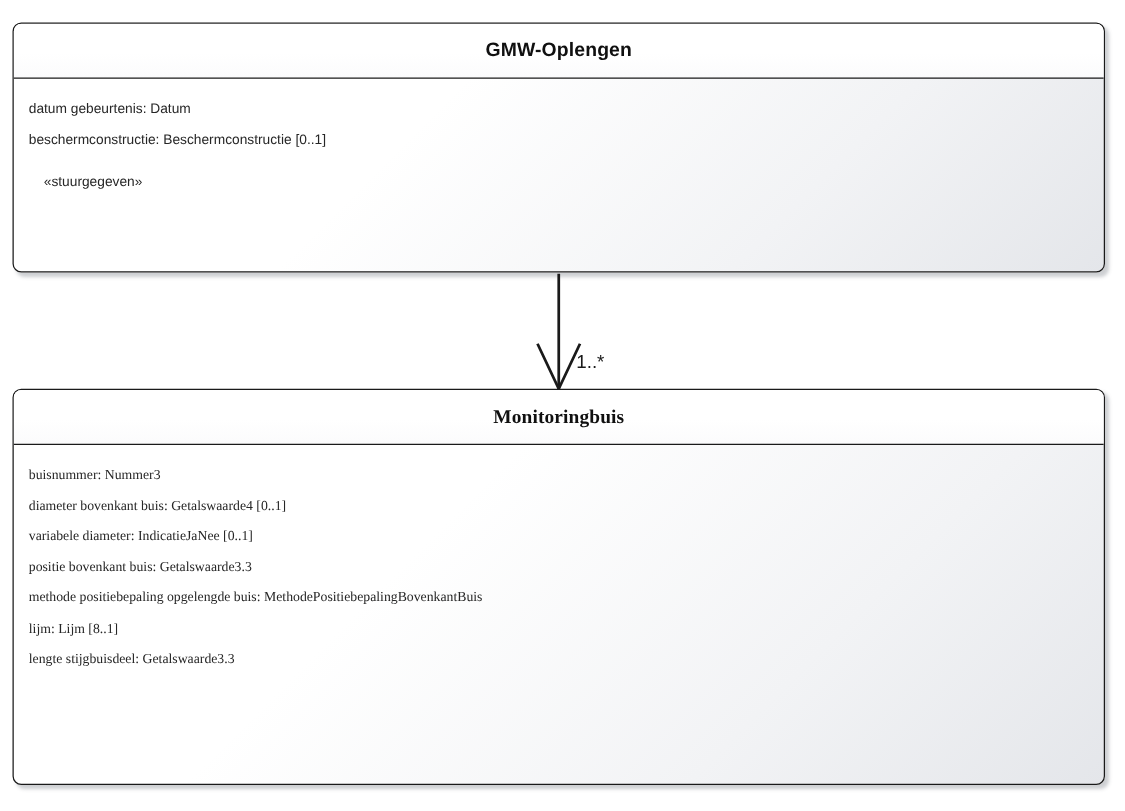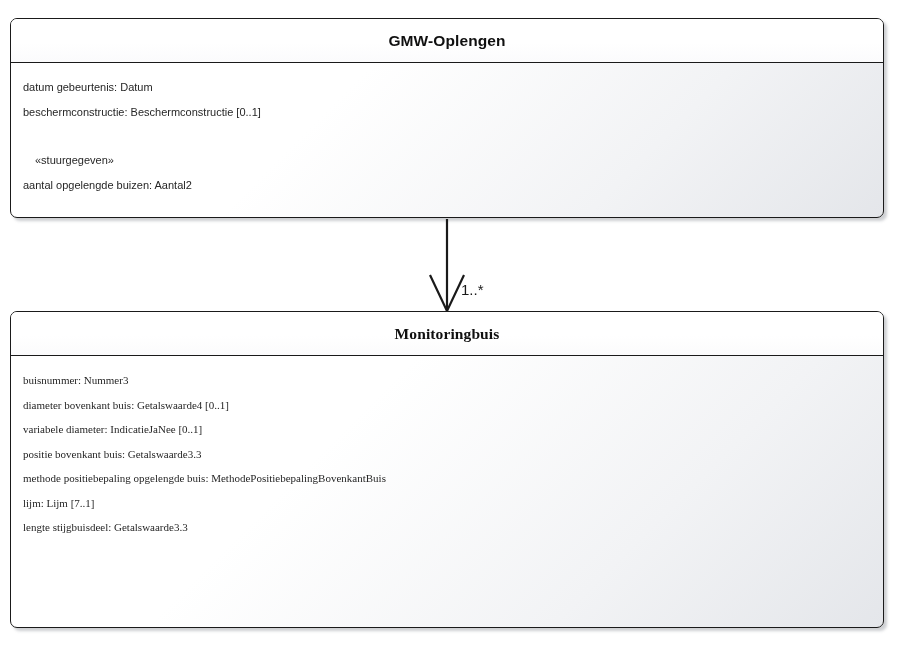--- a/index.html
+++ b/index.html
@@ -57,21 +57,21 @@
   .uml-attr {
     font-size: 11px;
     line-height: 24.5px;
     white-space: nowrap;
     padding-left: 12px;
     color: #262626;
   }
 
   .uml-attr.stereotype {
     padding-left: 24px;
-    margin-top: 24px;
+    margin-top: 10px;
   }
 
   
   #connector {
     position: absolute;
     left: 0;
     top: 0;
     width: 900px;
     height: 649px;
     pointer-events: none;
@@ -89,39 +89,38 @@
 <body>
 
 <div id="diagram-canvas">
 
   <div class="uml-class" id="class-gmw-oplengen" style="left:10px; top:18px; width:874px; height:200px;">
     <div class="uml-class-header">GMW-Oplengen</div>
     <div class="uml-class-body">
       <div class="uml-attr">datum gebeurtenis: Datum</div>
       <div class="uml-attr">beschermconstructie: Beschermconstructie [0..1]</div>
       <div class="uml-attr stereotype">«stuurgegeven»</div>
-      <div class="uml-attr">aantal opgelengde buizen: Aantal2</div>
     </div>
   </div>
 
   <svg id="connector" viewBox="0 0 900 649">
 
     <line x1="447" y1="219" x2="447" y2="311" stroke="#1a1a1a" stroke-width="2.2"></line>
 
     <polyline points="430,275 447,311 464,275" fill="none" stroke="#1a1a1a" stroke-width="2.2" stroke-linecap="butt" stroke-linejoin="miter"></polyline>
   </svg>
 
   <div class="multiplicity-label" style="left:461px; top:281px;">1..*</div>
 
   <div class="uml-class" id="class-monitoringbuis" style="left:10px; top:311px; width:874px; height:317px;font-family:Liberation Serif, serif;">
     <div class="uml-class-header">Monitoringbuis</div>
     <div class="uml-class-body">
       <div class="uml-attr">buisnummer: Nummer3</div>
       <div class="uml-attr">diameter bovenkant buis: Getalswaarde4 [0..1]</div>
       <div class="uml-attr">variabele diameter: IndicatieJaNee [0..1]</div>
       <div class="uml-attr">positie bovenkant buis: Getalswaarde3.3</div>
       <div class="uml-attr">methode positiebepaling opgelengde buis: MethodePositiebepalingBovenkantBuis</div>
-      <div class="uml-attr">lijm: Lijm [7..1]</div>
+      <div class="uml-attr">lijm: Lijm [8..1]</div>
       <div class="uml-attr">lengte stijgbuisdeel: Getalswaarde3.3</div>
     </div>
   </div>
 
 </div>
 
 </body></html>

